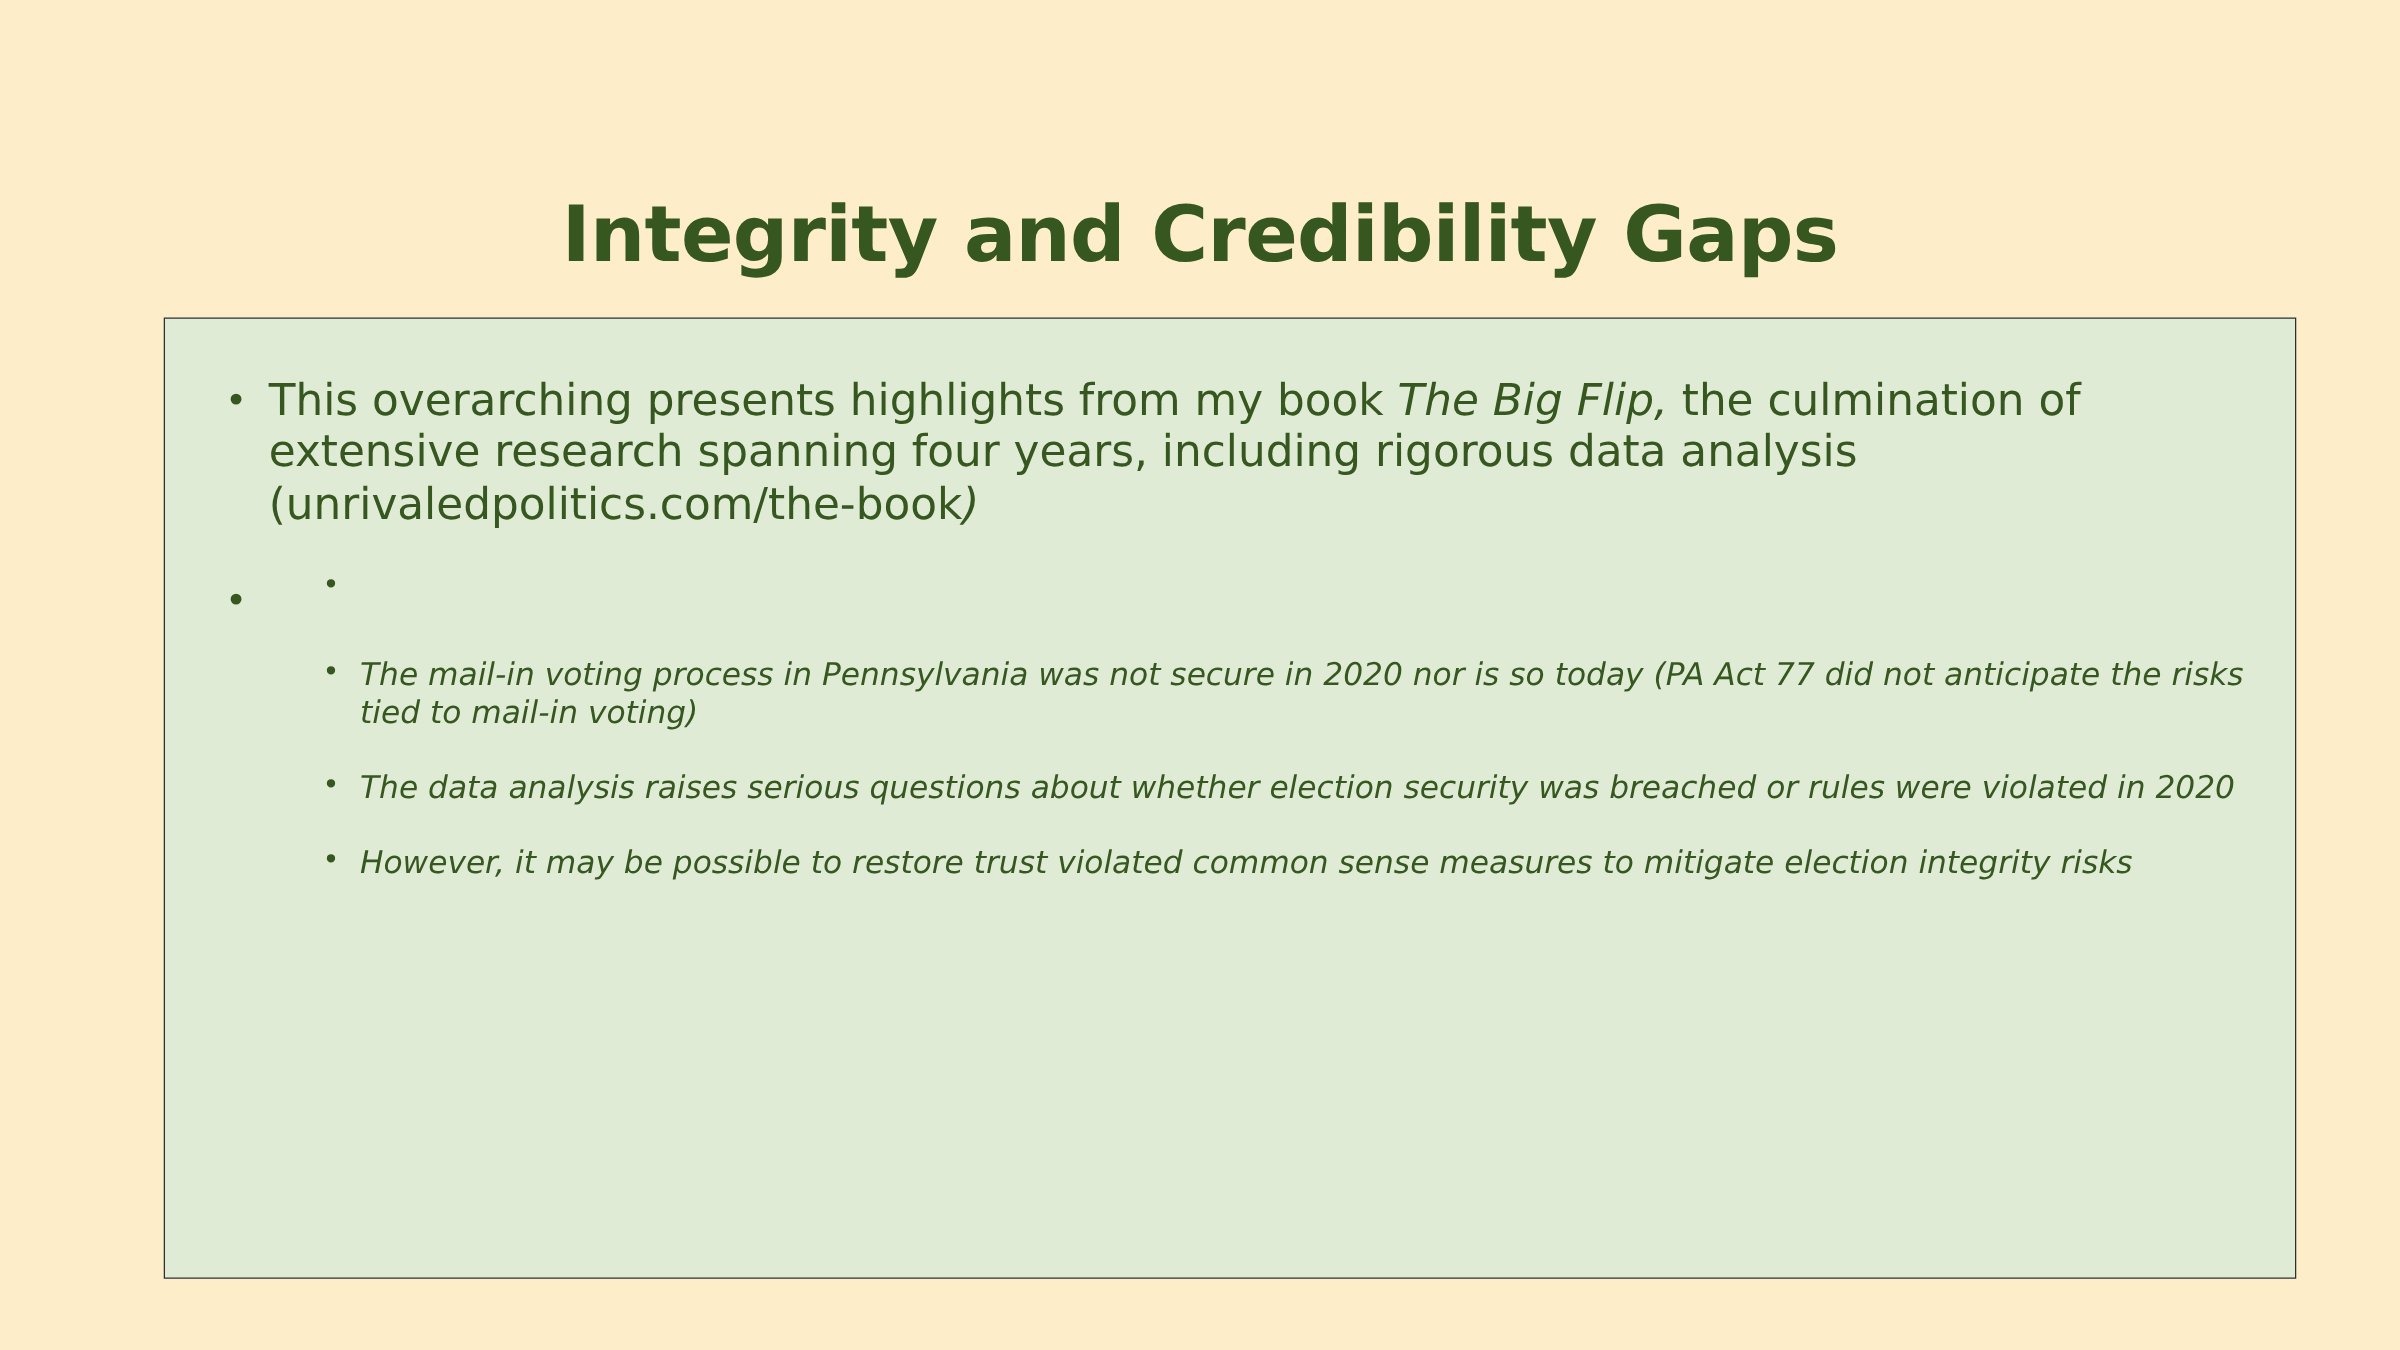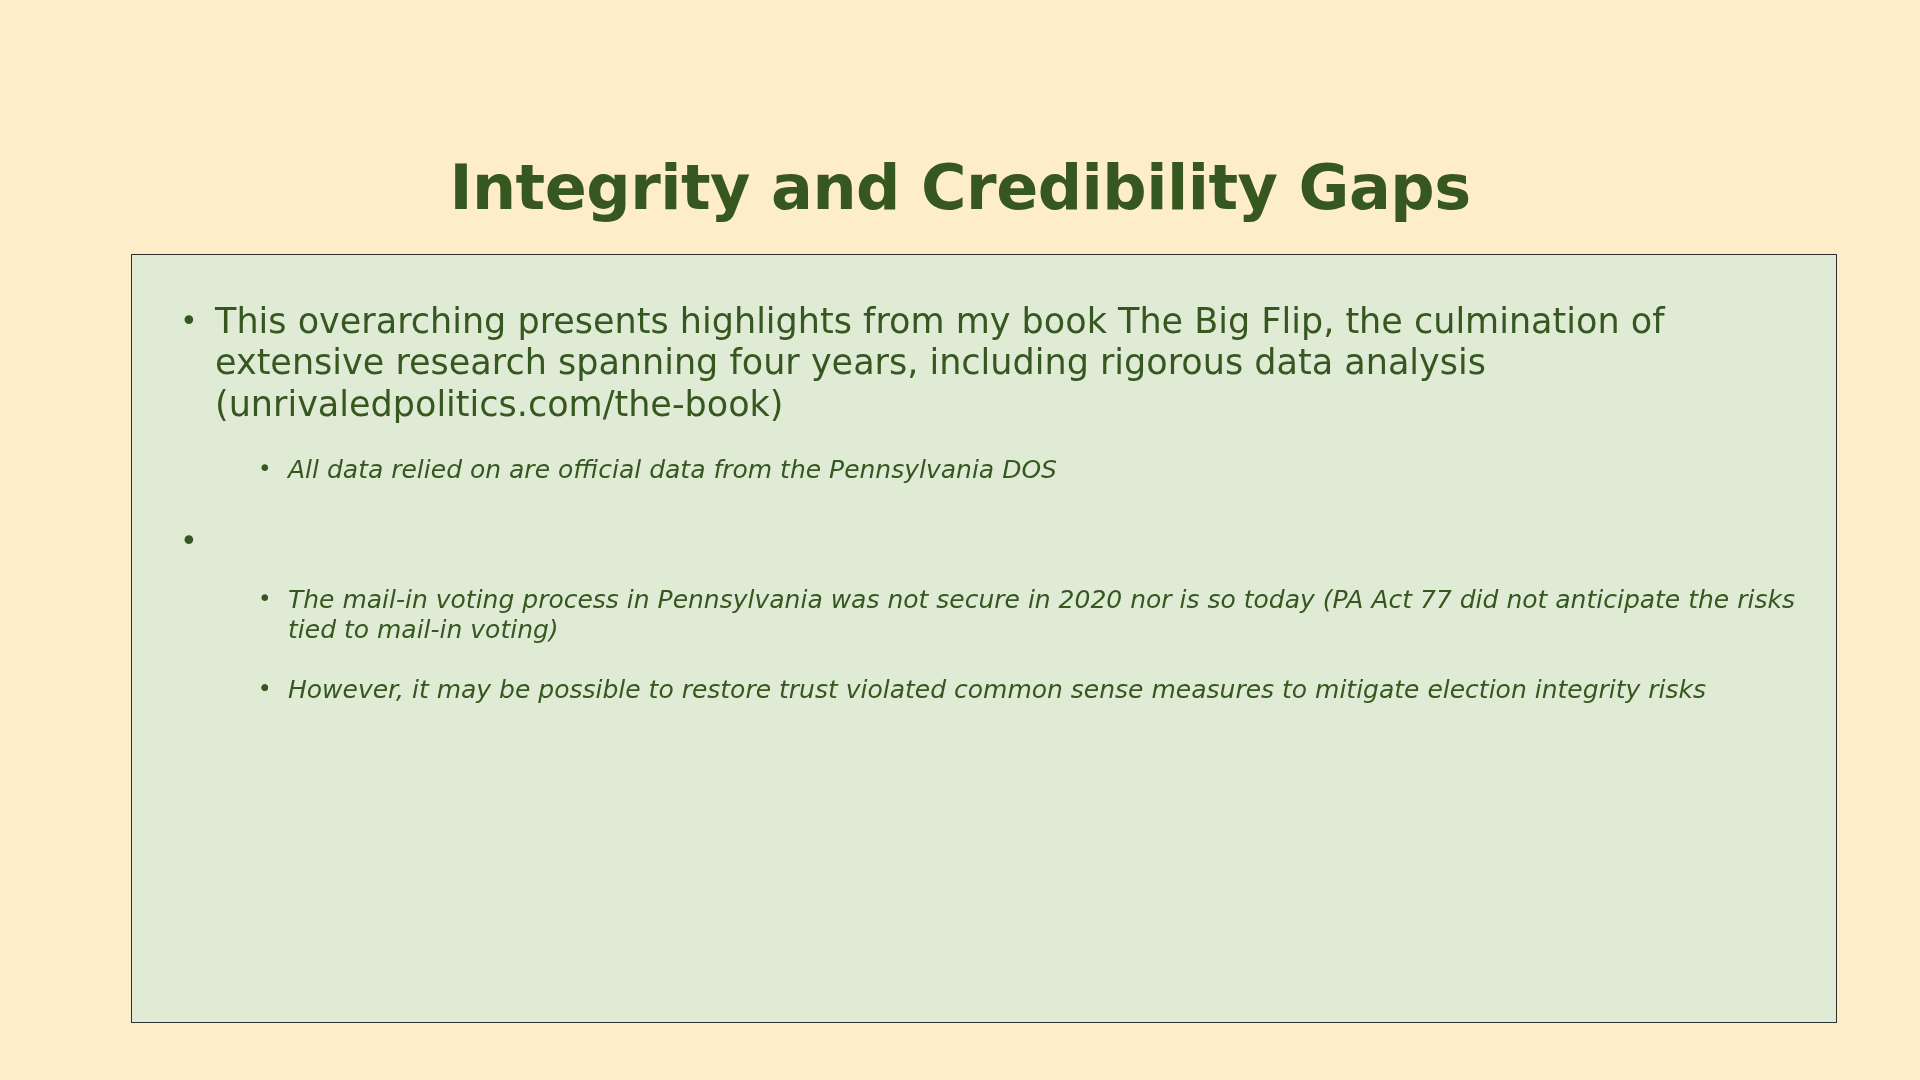--- a/index.html
+++ b/index.html
@@ -79,20 +79,21 @@
   }
   .level2 > .bullet {
     position: absolute;
     left: 96px;
     top: -1px;
     font-size: 23px;
     font-style: normal;
     line-height: 1.3;
   }
   .italic {
+    font-style: italic;
     text-align: center;
   }
   .sub-list {
     margin: 0;
     padding: 0;
   }
   .gap-after-first {
     margin-bottom: 36px;
   }
   .spacer-mid {
@@ -110,37 +111,37 @@
     <ul>
 
       <li class="level1">
         <span class="bullet">•</span>
         <span><span>This overarching presents highlights from my book </span><span class="italic">The Big Flip,</span><span> the culmination of extensive research spanning four years, including rigorous data analysis (unrivaledpolitics.com/the-book</span><span class="italic">)</span></span>
       </li>
 
       <ul class="sub-list gap-after-first">
         <li class="level2">
           <span class="bullet">•</span>
-          <span>All data relied on are official data from the Pennsylvania DOS</span>
         </li>
       </ul>
 
       <li class="level1">
         <span class="bullet">•</span>
       </li>
 
       <div class="spacer-mid"></div>
 
       <ul class="sub-list">
         <li class="level2">
           <span class="bullet">•</span>
           <span>The mail-in voting process in Pennsylvania was not secure in 2020 nor is so today (PA Act 77 did not anticipate the risks tied to mail-in voting)</span>
         </li>
         <li class="level2">
           <span class="bullet">•</span>
+          <span>The data analysis raises serious questions about whether election security was breached or rules were violated in 2020</span>
         </li>
         <li class="level2">
           <span class="bullet">•</span>
           <span>However, it may be possible to restore trust violated common sense measures to mitigate election integrity risks</span>
         </li>
       </ul>
 
     </ul>
   </div>
 

